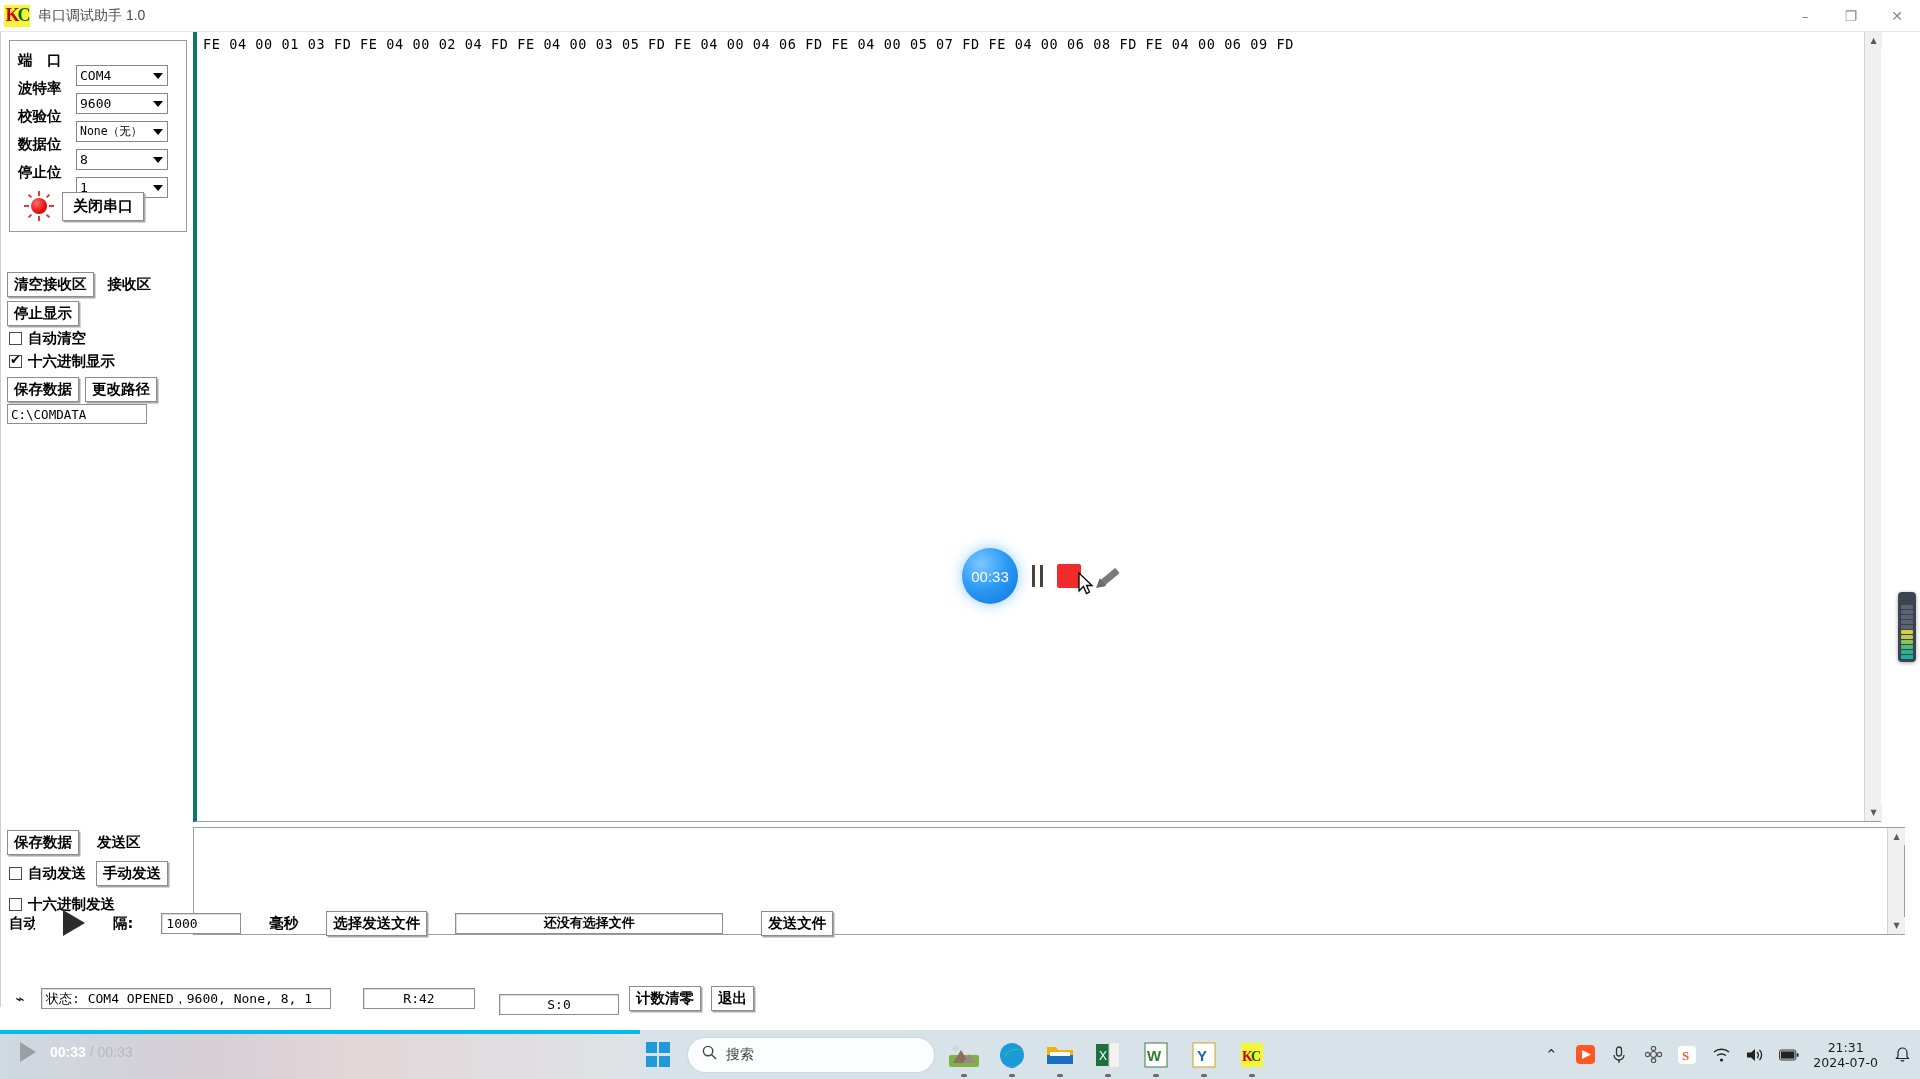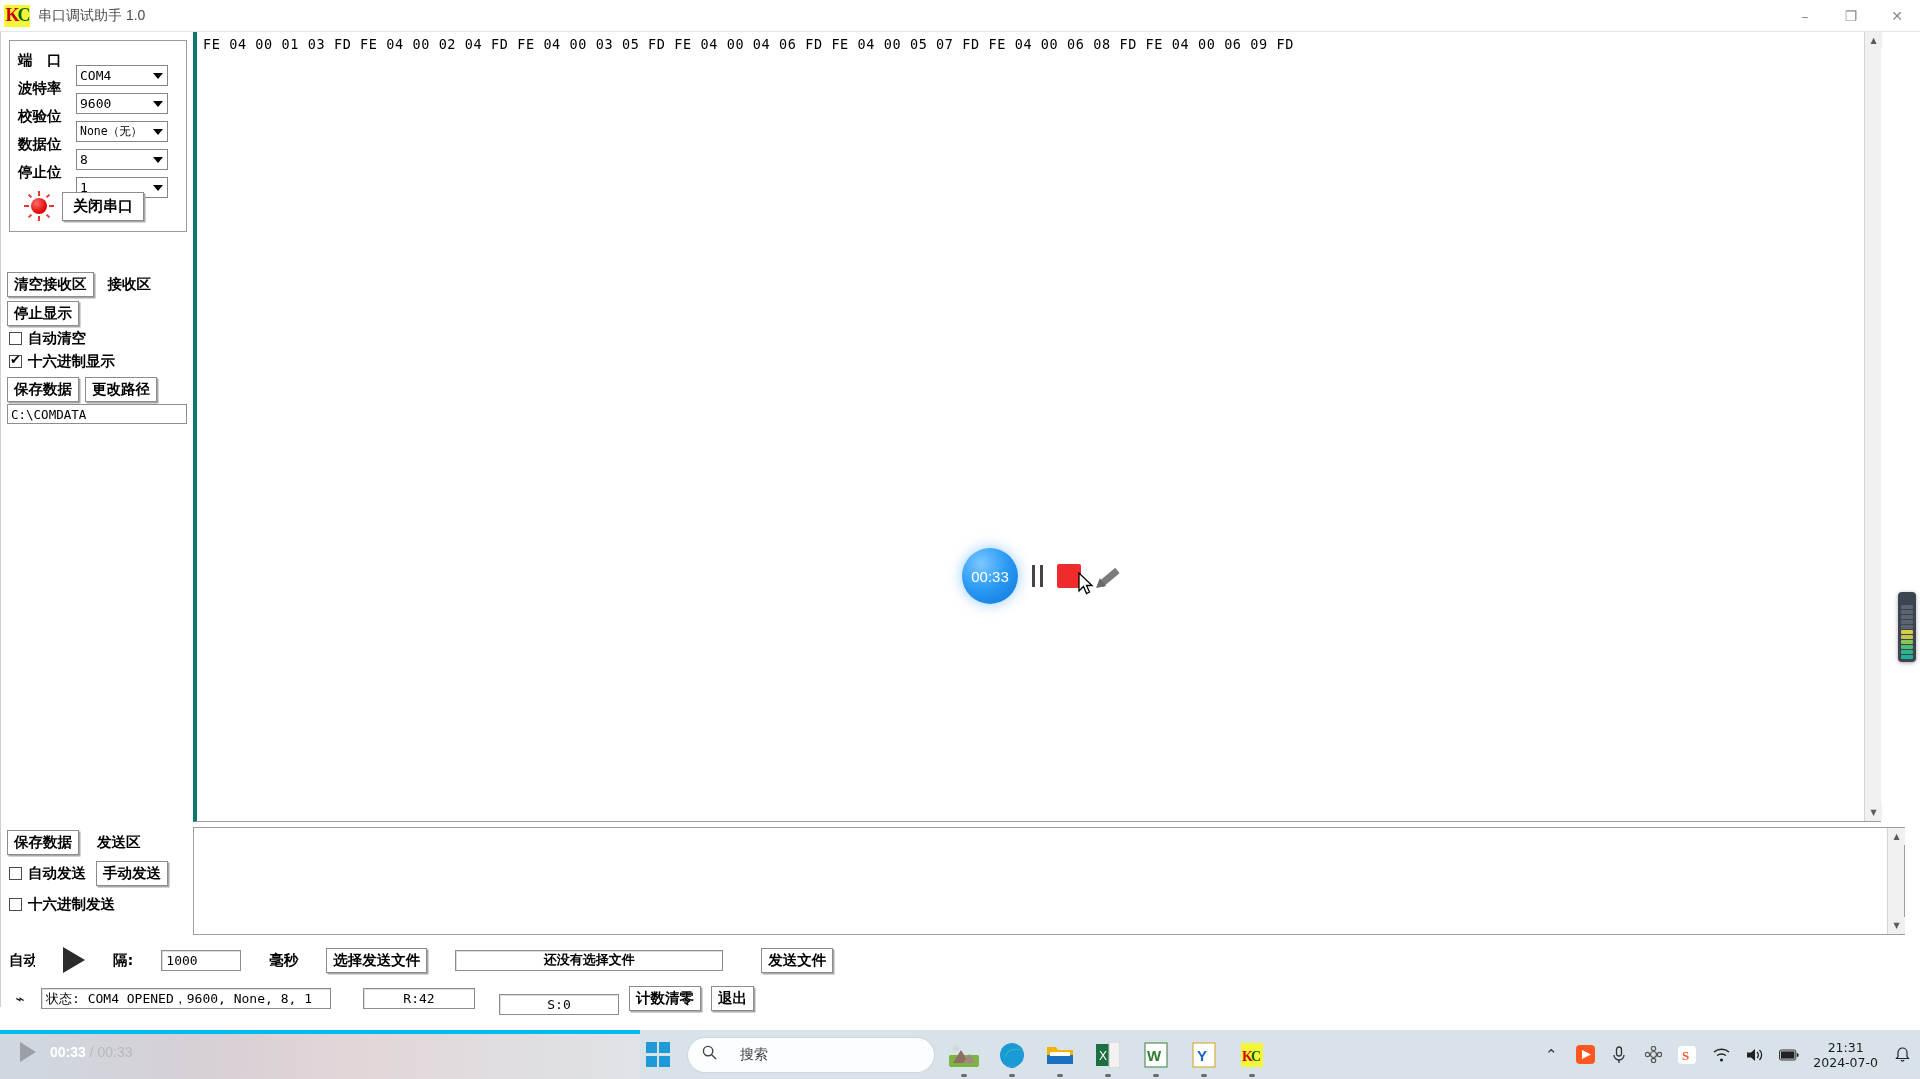--- a/index.html
+++ b/index.html
@@ -77,21 +77,21 @@
   .chk { display:flex; align-items:center; gap:6px; }
   .chk .box {
     width:13px; height:13px; border:1px solid #4a4a4a; background:#fff;
     position:relative; flex:none;
   }
   .chk .box.checked::after {
     content:"✔"; position:absolute; left:0px; top:-4px; font-size:13px; color:#000;
     font-family:"DejaVu Sans", sans-serif;
   }
   #path-box {
-    position:absolute; left:6px; top:372px; width:180px; height:20px;
+    position:absolute; left:6px; top:372px; width:140px; height:20px;
     border:1px solid #8e8e8e; background:#fff; display:flex; align-items:center;
     padding-left:3px; font-family:"DejaVu Sans Mono", monospace; font-size:12.5px; color:#000;
   }
 
   
   #recv-area {
     position:absolute; left:192px; top:0; width:1688px; height:790px;
     background:#fff; border-left:4px solid #0f766e; border-bottom:1px solid #9e9e9e;
   }
   #recv-text {
@@ -185,21 +185,21 @@
     background:rgba(214,226,232,0.96);
   }
   #tb-center { position:absolute; left:640px; top:0; height:49px; display:flex; align-items:center; gap:12px; }
   .tb-icon { width:36px; height:36px; display:flex; align-items:center; justify-content:center; position:relative;}
   .tb-icon .underline { position:absolute; bottom:-4px; left:50%; margin-left:-3px; width:6px;height:3px;
                         background:#6a6a6a; border-radius:2px; }
   #win-logo { display:grid; grid-template-columns:11px 11px; grid-template-rows:11px 11px; gap:2.5px; }
   #win-logo span { background:#1f9ad6; display:block; }
   #searchbox {
     width:246px; height:34px; border-radius:17px; background:#fbfdff;
-    display:flex; align-items:center; padding-left:14px; gap:23px;
+    display:flex; align-items:center; padding-left:14px; gap:9px;
     box-shadow:0 0 0 1px rgba(0,0,0,.05);
   }
   #searchbox .txt { font-size:14px; color:#444; font-family:"DejaVu Sans", sans-serif;}
   #tray { position:absolute; right:8px; top:0; height:49px; display:flex; align-items:center; gap:14px; }
   .tray-ic { width:20px; height:20px; display:flex; align-items:center; justify-content:center;
              color:#2b2b2b; font-size:15px; font-family:"DejaVu Sans", sans-serif; }
   #clock { display:flex; flex-direction:column; align-items:center; line-height:15px;
            font-size:12.5px; color:#1b1b1b; font-family:"DejaVu Sans", sans-serif; }
 </style>
 </head>
@@ -336,21 +336,21 @@
         <div class="vscroll">
           <div class="arrow-btn up">▲</div>
           <div class="arrow-btn down">▼</div>
         </div>
       </div>
 
       <div class="toolbar-row" style="left:8px; top:948px; gap:0;">
       </div>
     </div>
 
-    <div class="toolbar-row" style="left:8px; top:915px; align-items:center; gap:28px;">
+    <div class="toolbar-row" style="left:8px; top:878px; align-items:center; gap:28px;">
       <span class="plain-label" style="width:26px;overflow:hidden;">自动</span>
       <span class="play-tri"></span>
       <span class="plain-label">隔:</span>
       <span class="mini-input" style="width:80px;">1000</span>
       <span class="plain-label">毫秒</span>
       <span class="btn-3d">选择发送文件</span>
       <span class="mini-input center-text" style="width:268px; font-weight:bold;">还没有选择文件</span>
       <span class="btn-3d" style="margin-left:10px;">发送文件</span>
     </div>
 

